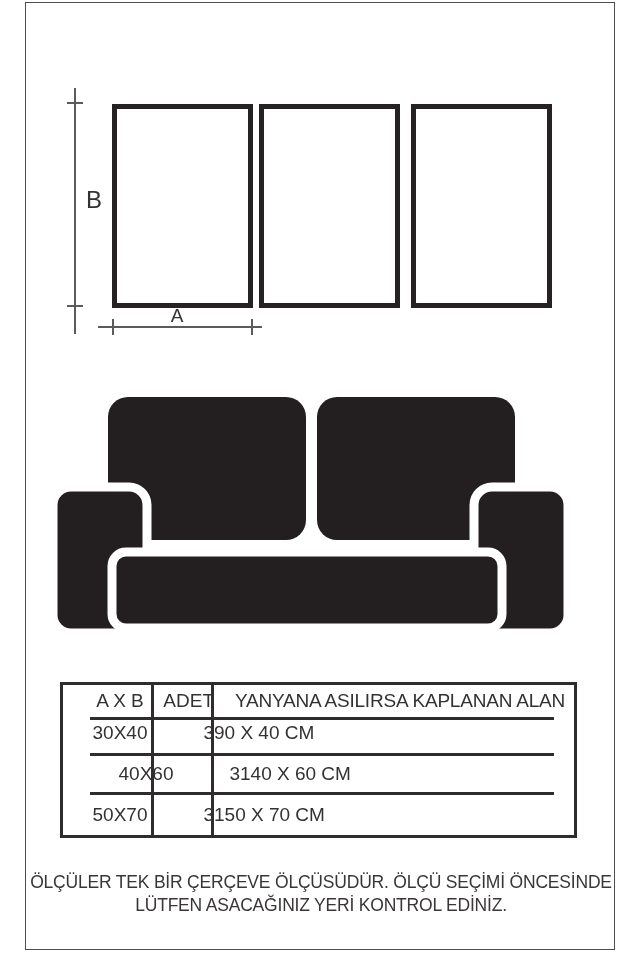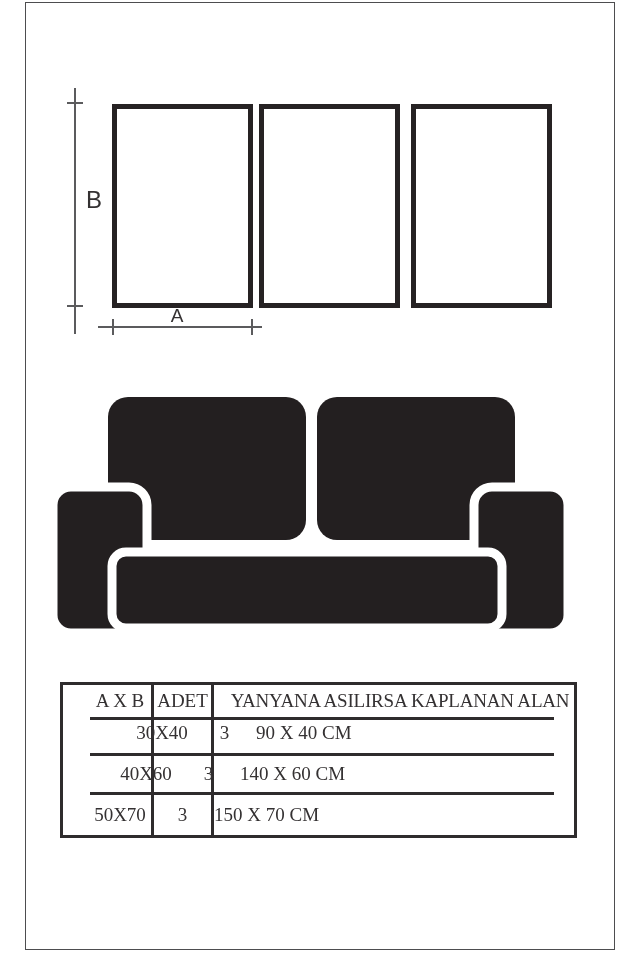--- a/index.html
+++ b/index.html
@@ -42,28 +42,28 @@
     position:absolute;left:60px;top:682px;width:517px;height:156px;
     border:3px solid #2f2c2d;box-sizing:border-box;
   }
   .vsep{position:absolute;top:0;bottom:0;width:3px;background:#2f2c2d;}
   .vsep.v1{left:88px;}
   .vsep.v2{left:148px;}
   .hsep{position:absolute;left:27px;width:464px;height:3px;background:#2f2c2d;}
   .hsep.h1{top:32px;}
   .hsep.h2{top:68px;}
   .hsep.h3{top:107px;}
-  .trow{position:absolute;left:0;right:0;display:flex;align-items:center;font-size:19px;font-family:Liberation Serif, serif;}
+  .trow{position:absolute;left:0;right:0;display:flex;align-items:center;font-size:19px;}
   .trow.header{top:0;height:32px;}
-  .trow.r1{top:35px;height:26px;margin-left:42px;}
+  .trow.r1{top:35px;height:26px;}
   .trow.r2{top:71px;height:36px;margin-left:26px;}
   .trow.r3{top:110px;height:40px;}
   .cell{box-sizing:border-box;white-space:nowrap;overflow:visible;}
   .cell.c1{width:88px;text-align:center;padding-left:26px;}
-  .cell.c2{width:63px;text-align:center;}
+  .cell.c2{width:63px;text-align:right;}
   .cell.c3{flex:1;text-align:left;}
   .trow.header .cell.c3{text-align:center;padding-left:0;letter-spacing:-0.2px;margin-left:12px;}
   
   .footer-note{
     position:absolute;left:25px;top:871px;width:592px;text-align:center;
     font-size:17.5px;line-height:23px;color:#3a3637;letter-spacing:-0.2px;
   }
 </style>
 </head>
 <body>
@@ -125,14 +125,18 @@
       <div class="cell c3">140 X 60 CM</div>
     </div>
 
     <div class="trow r3">
       <div class="cell c1">50X70</div>
       <div class="cell c2">3</div>
       <div class="cell c3">150 X 70 CM</div>
     </div>
   </div>
 
+  <div class="footer-note">
+    <div>ÖLÇÜLER TEK BİR ÇERÇEVE ÖLÇÜSÜDÜR. ÖLÇÜ SEÇİMİ ÖNCESİNDE</div>
+    <div>LÜTFEN ASACAĞINIZ YERİ KONTROL EDİNİZ.</div>
+  </div>
 
 </div>
 
 </body></html>

